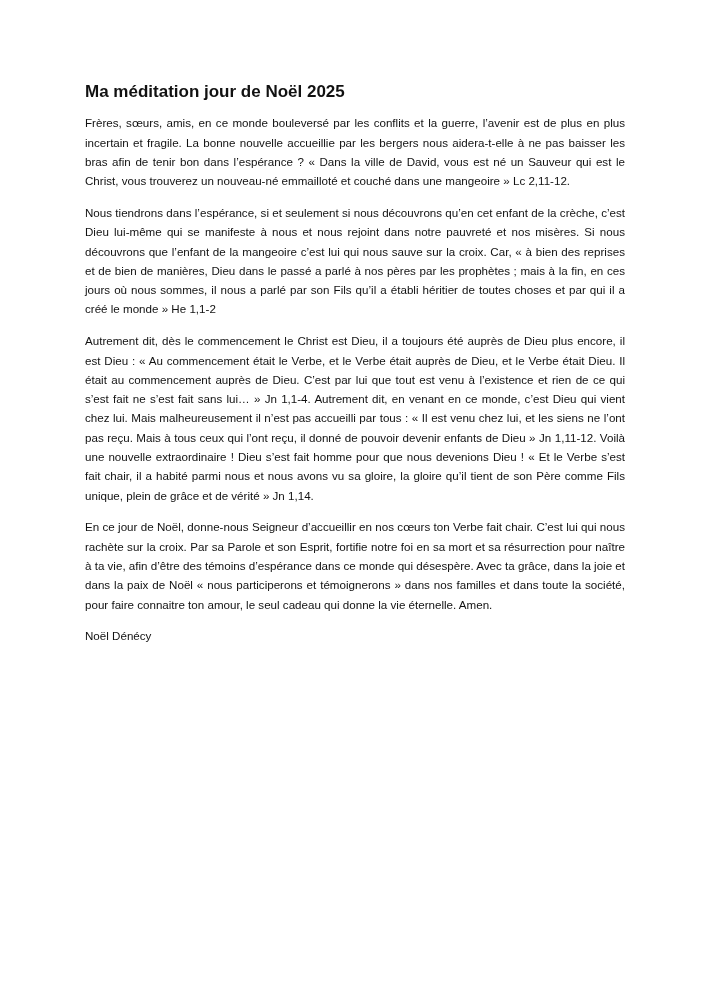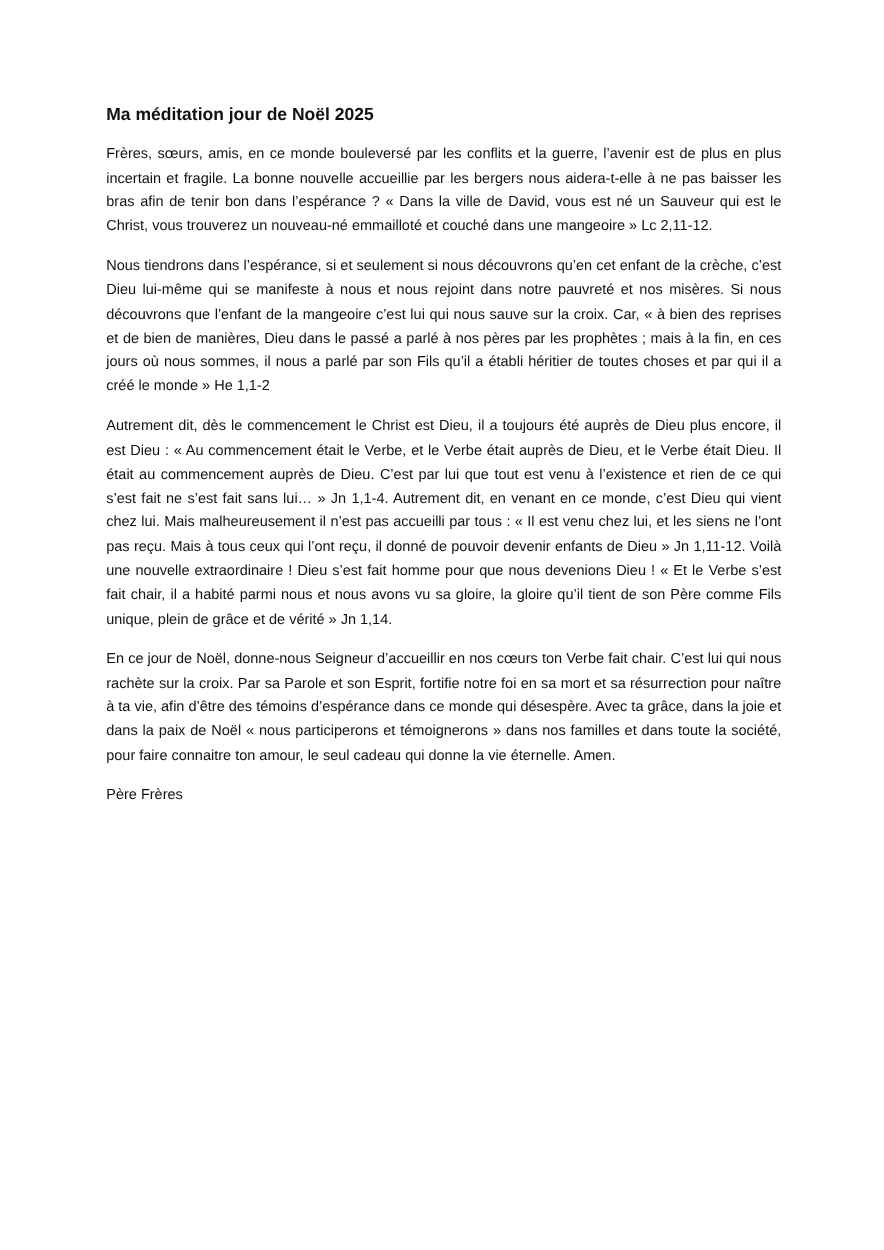--- a/index.html
+++ b/index.html
@@ -18,21 +18,21 @@
       left: 85px;
       top: 82px;
       width: 540px;
       color: #111111;
       font-family: "Liberation Sans", sans-serif;
       font-size: 11.6px;
       line-height: 19.3px;
     }
     .title {
       font-weight: bold;
-      font-size: 14px;
+      font-size: 17px;
       margin: 0 0 12px 0;
     }
     .para {
       margin: 0 0 12.5px 0;
       text-align: justify;
     }
     .para .b { font-weight: normal; }
     .signature {
       margin: 0;
     }
@@ -52,14 +52,14 @@
   </p>
 
   <p class="para">
     <span>Autrement dit, dès le commencement le Christ est Dieu, il a toujours été auprès de Dieu plus encore, il est Dieu : </span><span class="b">« Au commencement était le Verbe, et le Verbe était auprès de Dieu, et le Verbe était Dieu. Il était au commencement auprès de Dieu. C’est par lui que tout est venu à l’existence et rien de ce qui s’est fait ne s’est fait sans lui…</span><span> » Jn 1,1-4. Autrement dit, en venant en ce monde, c’est Dieu qui vient chez lui. Mais malheureusement il n’est pas accueilli par tous </span><span class="b">: « Il est venu chez lui, et les siens ne l’ont pas reçu. Mais à tous ceux qui l’ont reçu, il donné de pouvoir devenir enfants de Dieu</span><span> » Jn 1,11-12. Voilà une nouvelle extraordinaire ! Dieu s’est fait homme pour que nous devenions Dieu ! </span><span class="b">« Et le Verbe s’est fait chair, il a habité parmi nous et nous avons vu sa gloire, la gloire qu’il tient de son Père comme Fils unique, plein de grâce et de vérité</span><span> » Jn 1,14.</span>
   </p>
 
   <p class="para">
     <span>En ce jour de Noël, donne-nous Seigneur d’accueillir en nos cœurs ton Verbe fait chair. C’est lui qui nous rachète sur la croix. Par sa Parole et son Esprit, fortifie notre foi en sa mort et sa résurrection pour naître à ta vie, afin d’être des témoins d’espérance dans ce monde qui désespère. Avec ta grâce, dans la joie et dans la  paix de Noël </span><span class="b">« nous participerons et témoignerons</span><span> » dans nos familles et dans toute la société, pour  faire connaitre ton amour, le seul cadeau qui donne la vie éternelle.  </span><span class="b">Amen.</span>
   </p>
 
-  <p class="signature">Père Frères</p>
+  <p class="signature">Noël Dénécy</p>
 </div>
 
 </body></html>

